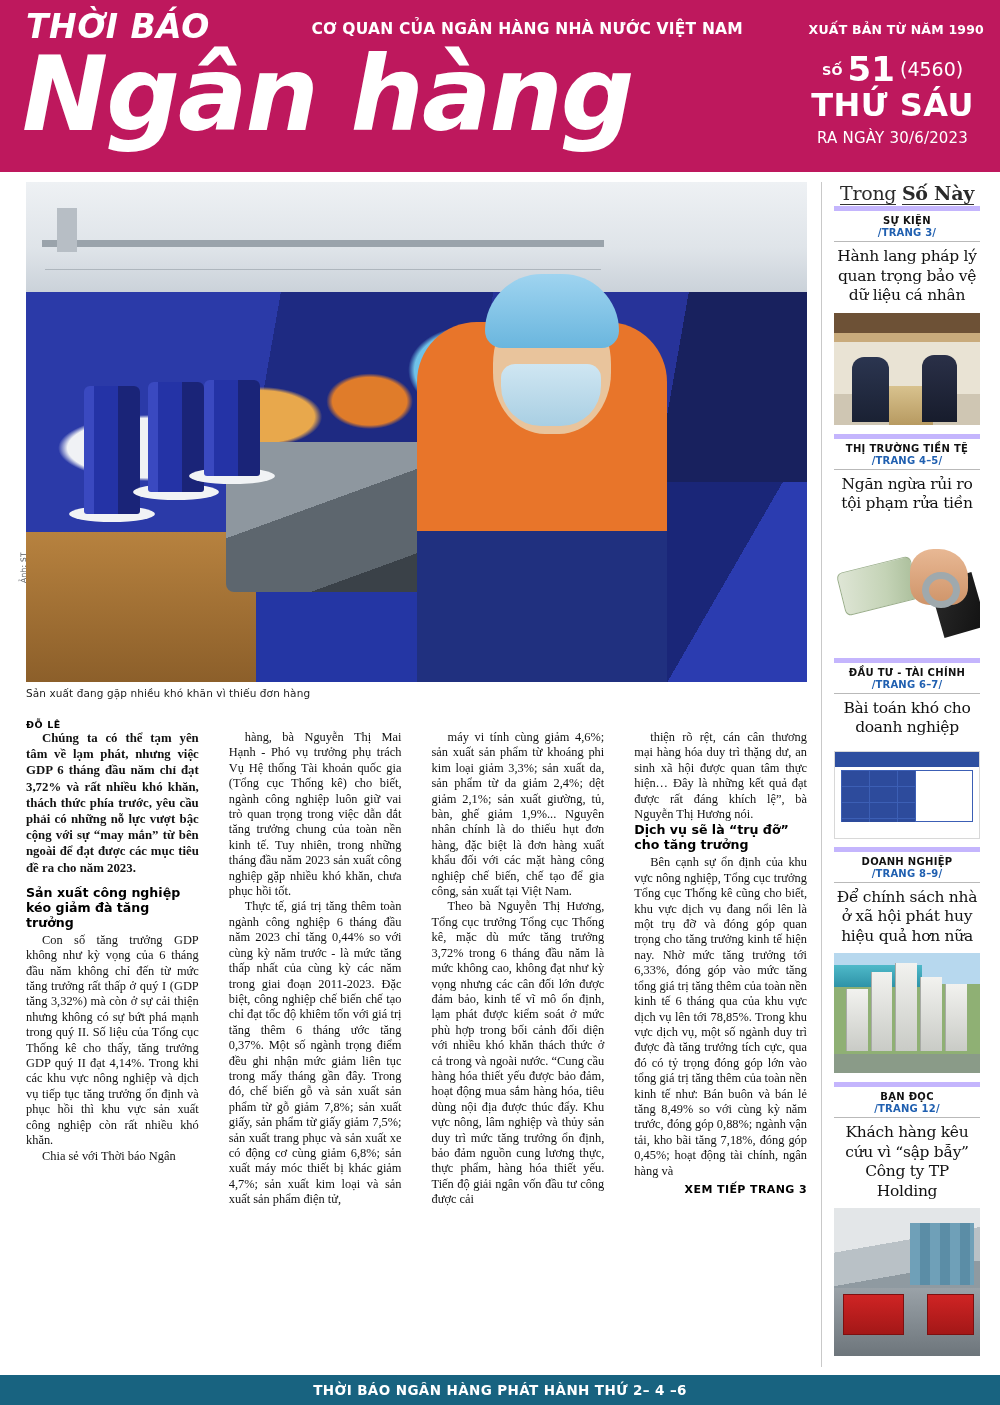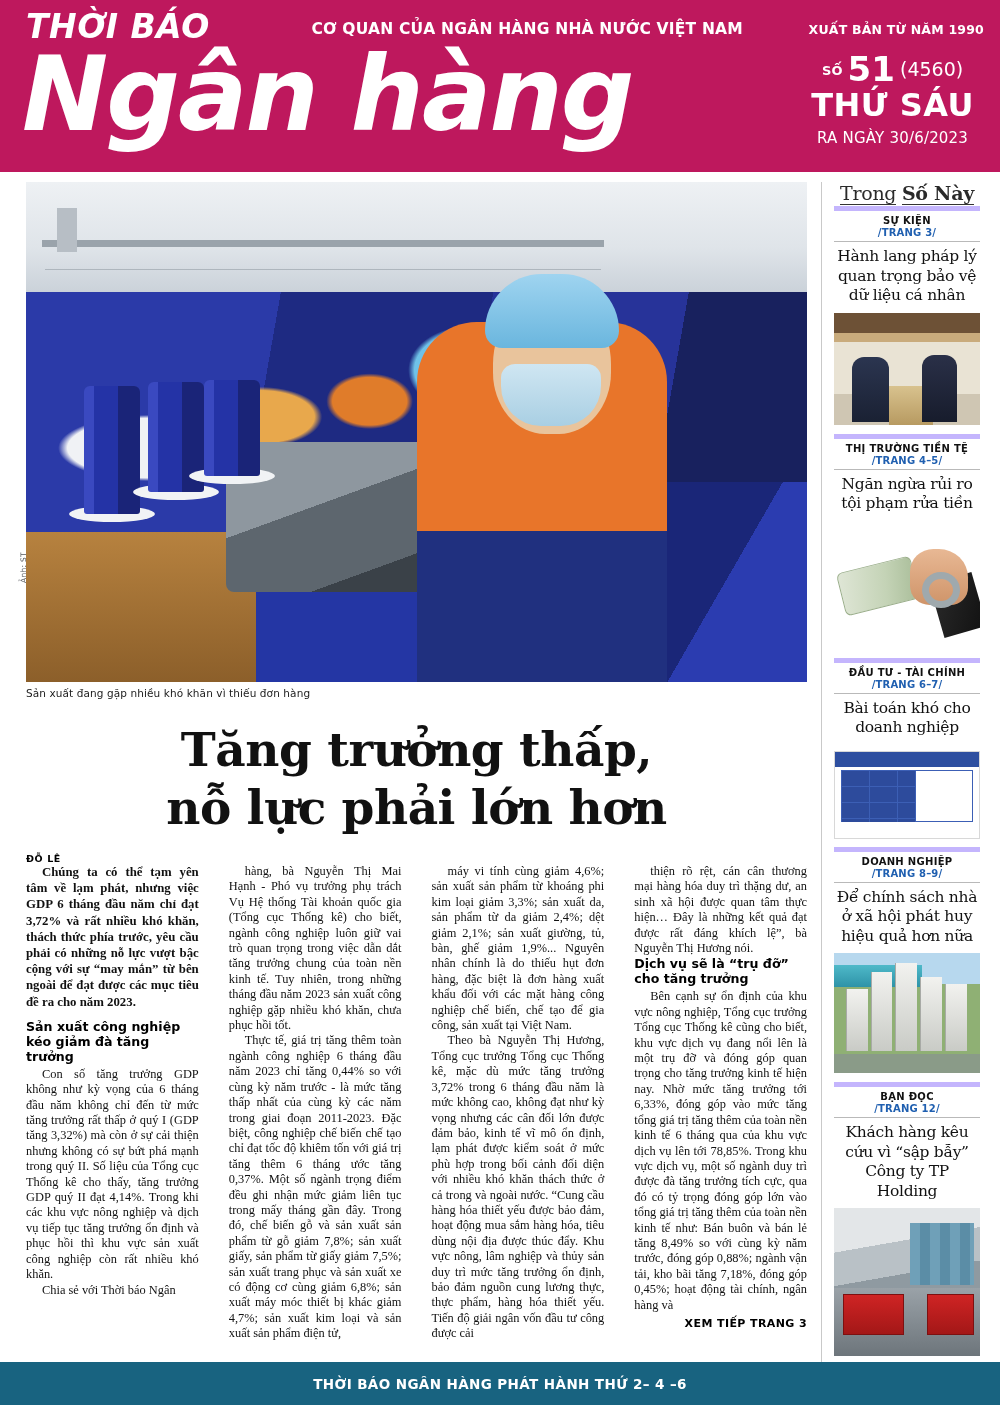--- a/index.html
+++ b/index.html
@@ -369,21 +369,21 @@
     position:absolute; bottom:14%; height:28%;
     background: linear-gradient(#cf2424,#a31717);
     border: 1px solid #7d1010;
   }
   .ph-protest .ban1 { left: 6%;  width: 42%; }
   .ph-protest .ban2 { right: 4%; width: 32%; }
 
   
   .footer {
     position: absolute; left: 0; bottom: 0;
-    width: 100%; height: 43px;
+    width: 100%; height: 30px;
     background: #186380; color: #fff;
     display: flex; align-items: center; justify-content: center;
   }
   .footer span {
     font-family: "DejaVu Sans", sans-serif;
     font-weight: 700; font-size: 13.5px; letter-spacing: 0.4px;
   }
 </style>
 </head>
 <body>
@@ -431,24 +431,20 @@
           <div class="lp-cone c3"></div>
           <div class="lp-worker-main"></div>
           <div class="lp-head"></div>
           <div class="lp-cap"></div>
           <div class="lp-mask"></div>
         </div>
         <div class="photo-credit">Ảnh: ST</div>
       </figure>
       <figcaption class="photo-caption">Sản xuất đang gặp nhiều khó khăn vì thiếu đơn hàng</figcaption>
 
-      <h1 class="headline">
-        <span>Tăng trưởng thấp,</span>
-        <span class="headline-l2">nỗ lực phải lớn hơn</span>
-      </h1>
 
       <div class="byline">ĐỖ LÊ</div>
 
       <div class="article-cols">
 
         <div class="acol">
           <p class="lead">Chúng ta có thể tạm yên tâm về lạm phát, nhưng việc GDP 6 tháng đầu năm chỉ đạt 3,72% và rất nhiều khó khăn, thách thức phía trước, yêu cầu phải có những nỗ lực vượt bậc cộng với sự “may mắn” từ bên ngoài để đạt được các mục tiêu đề ra cho năm 2023.</p>
           <h3>Sản xuất công nghiệp kéo giảm đà tăng trưởng</h3>
           <p>Con số tăng trưởng GDP không như kỳ vọng của 6 tháng đầu năm không chỉ đến từ mức tăng trưởng rất thấp ở quý I (GDP tăng 3,32%) mà còn ở sự cải thiện nhưng không có sự bứt phá mạnh trong quý II. Số liệu của Tổng cục Thống kê cho thấy, tăng trưởng GDP quý II đạt 4,14%. Trong khi các khu vực nông nghiệp và dịch vụ tiếp tục tăng trưởng ổn định và phục hồi thì khu vực sản xuất công nghiệp còn rất nhiều khó khăn.</p>
           <p>Chia sẻ với Thời báo Ngân</p>

